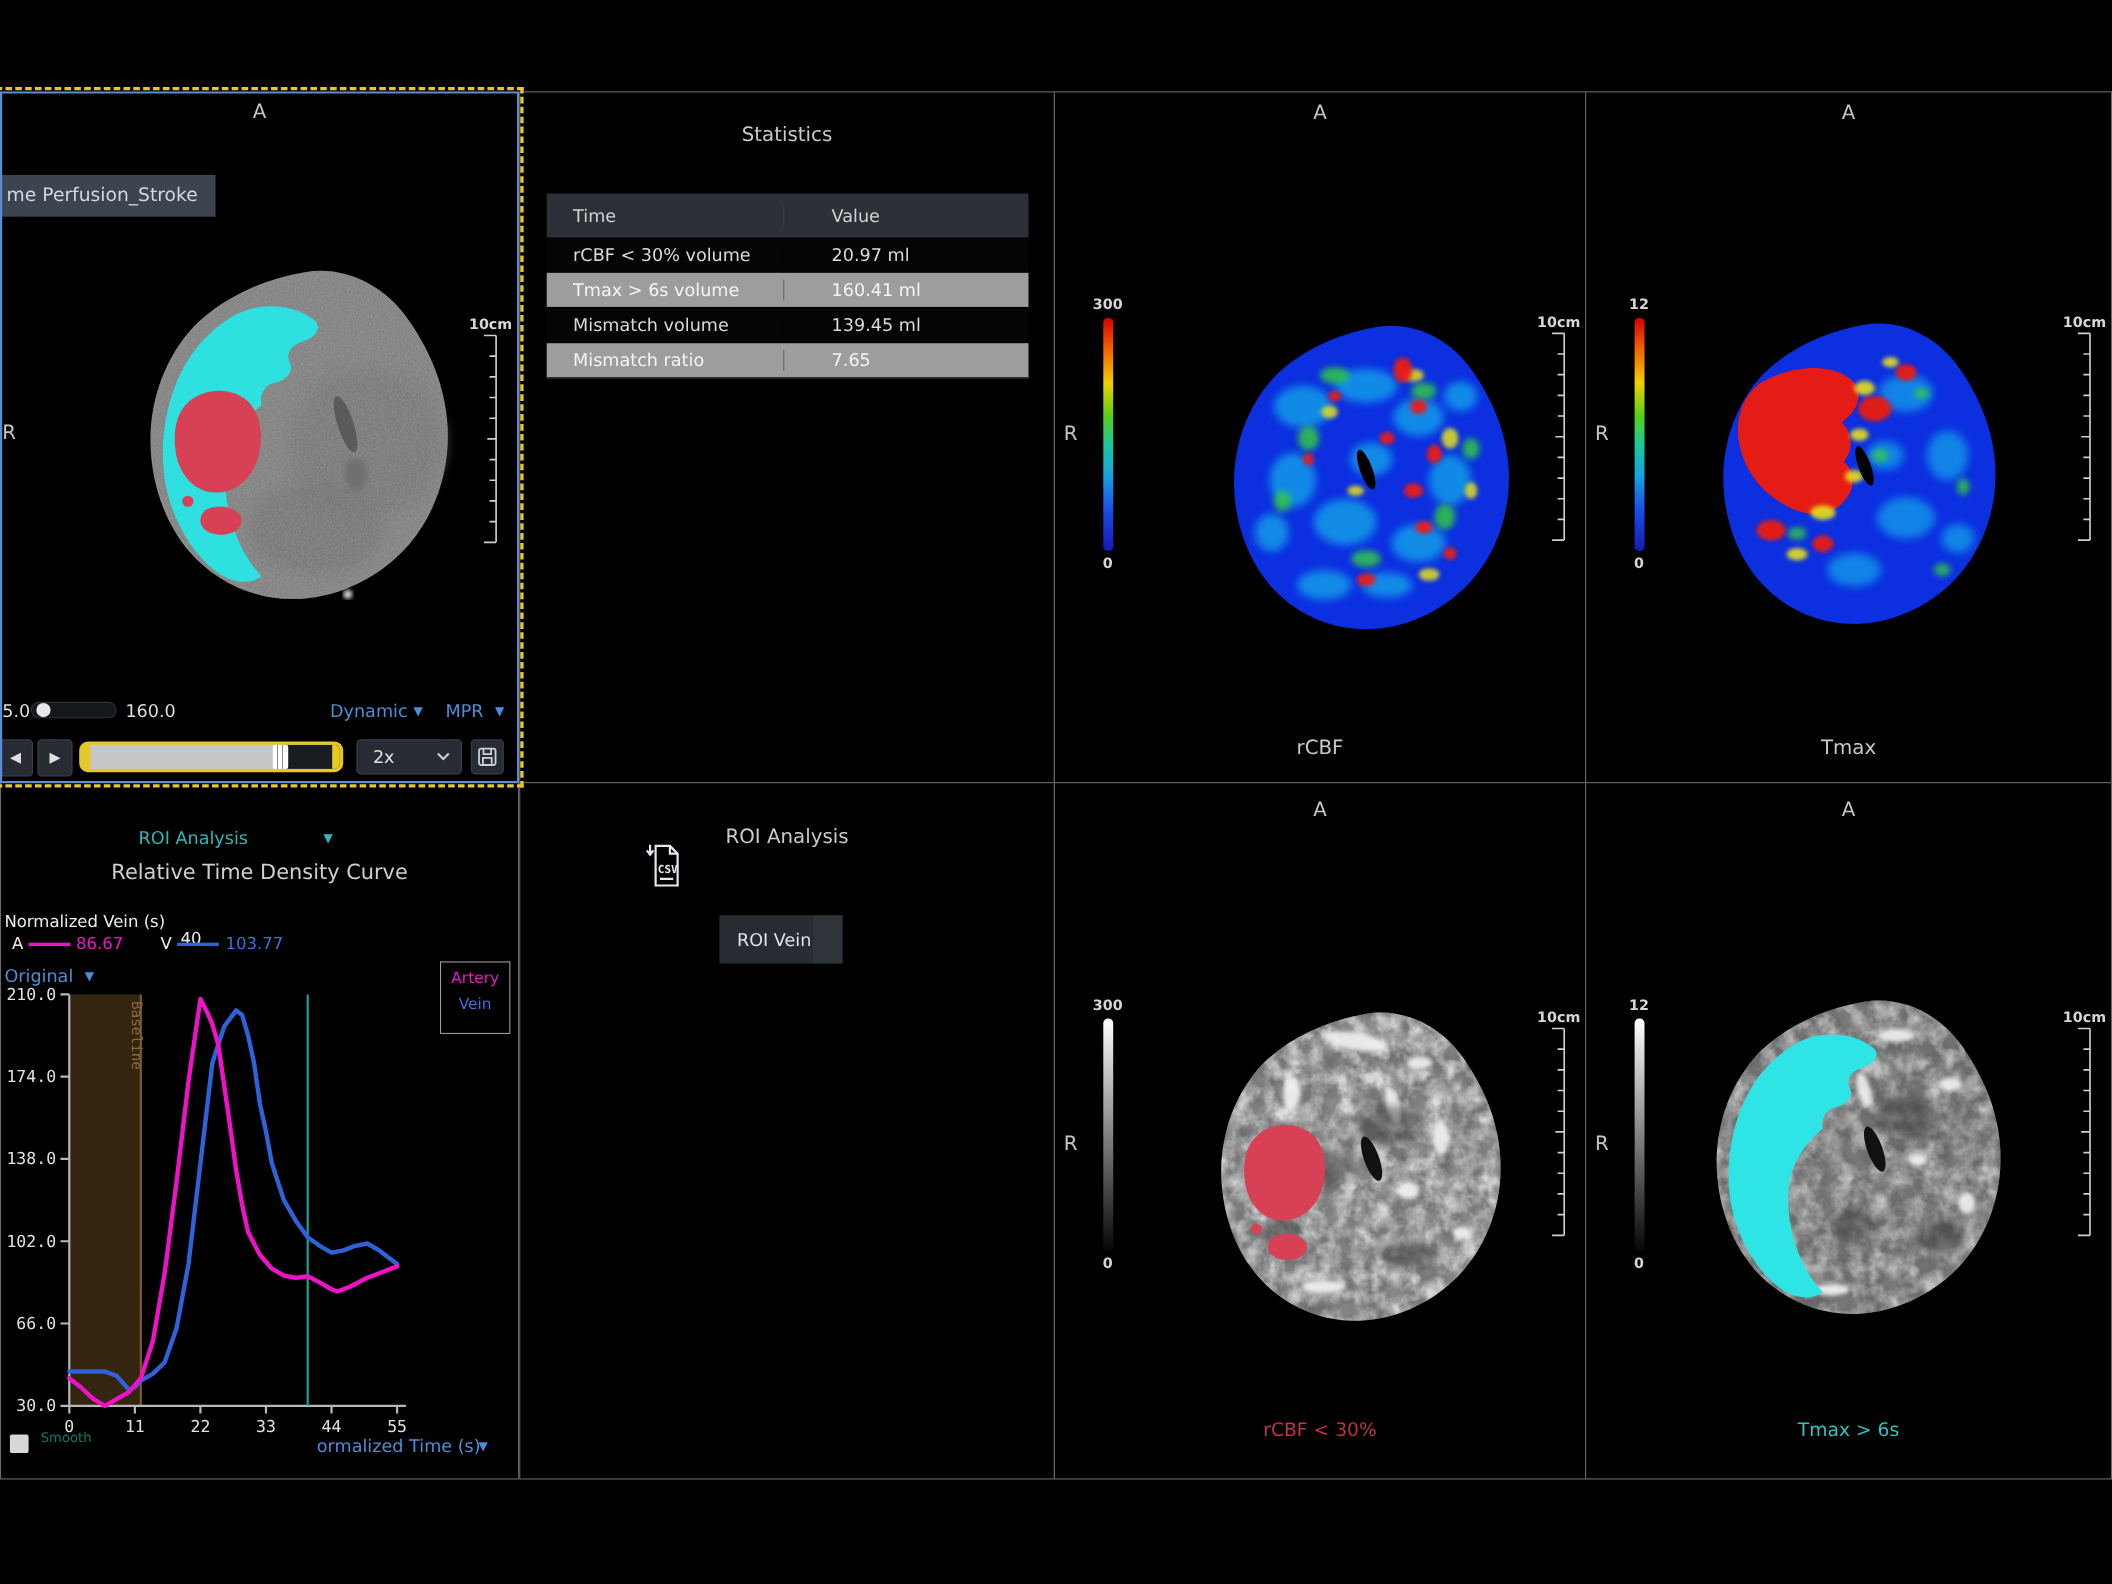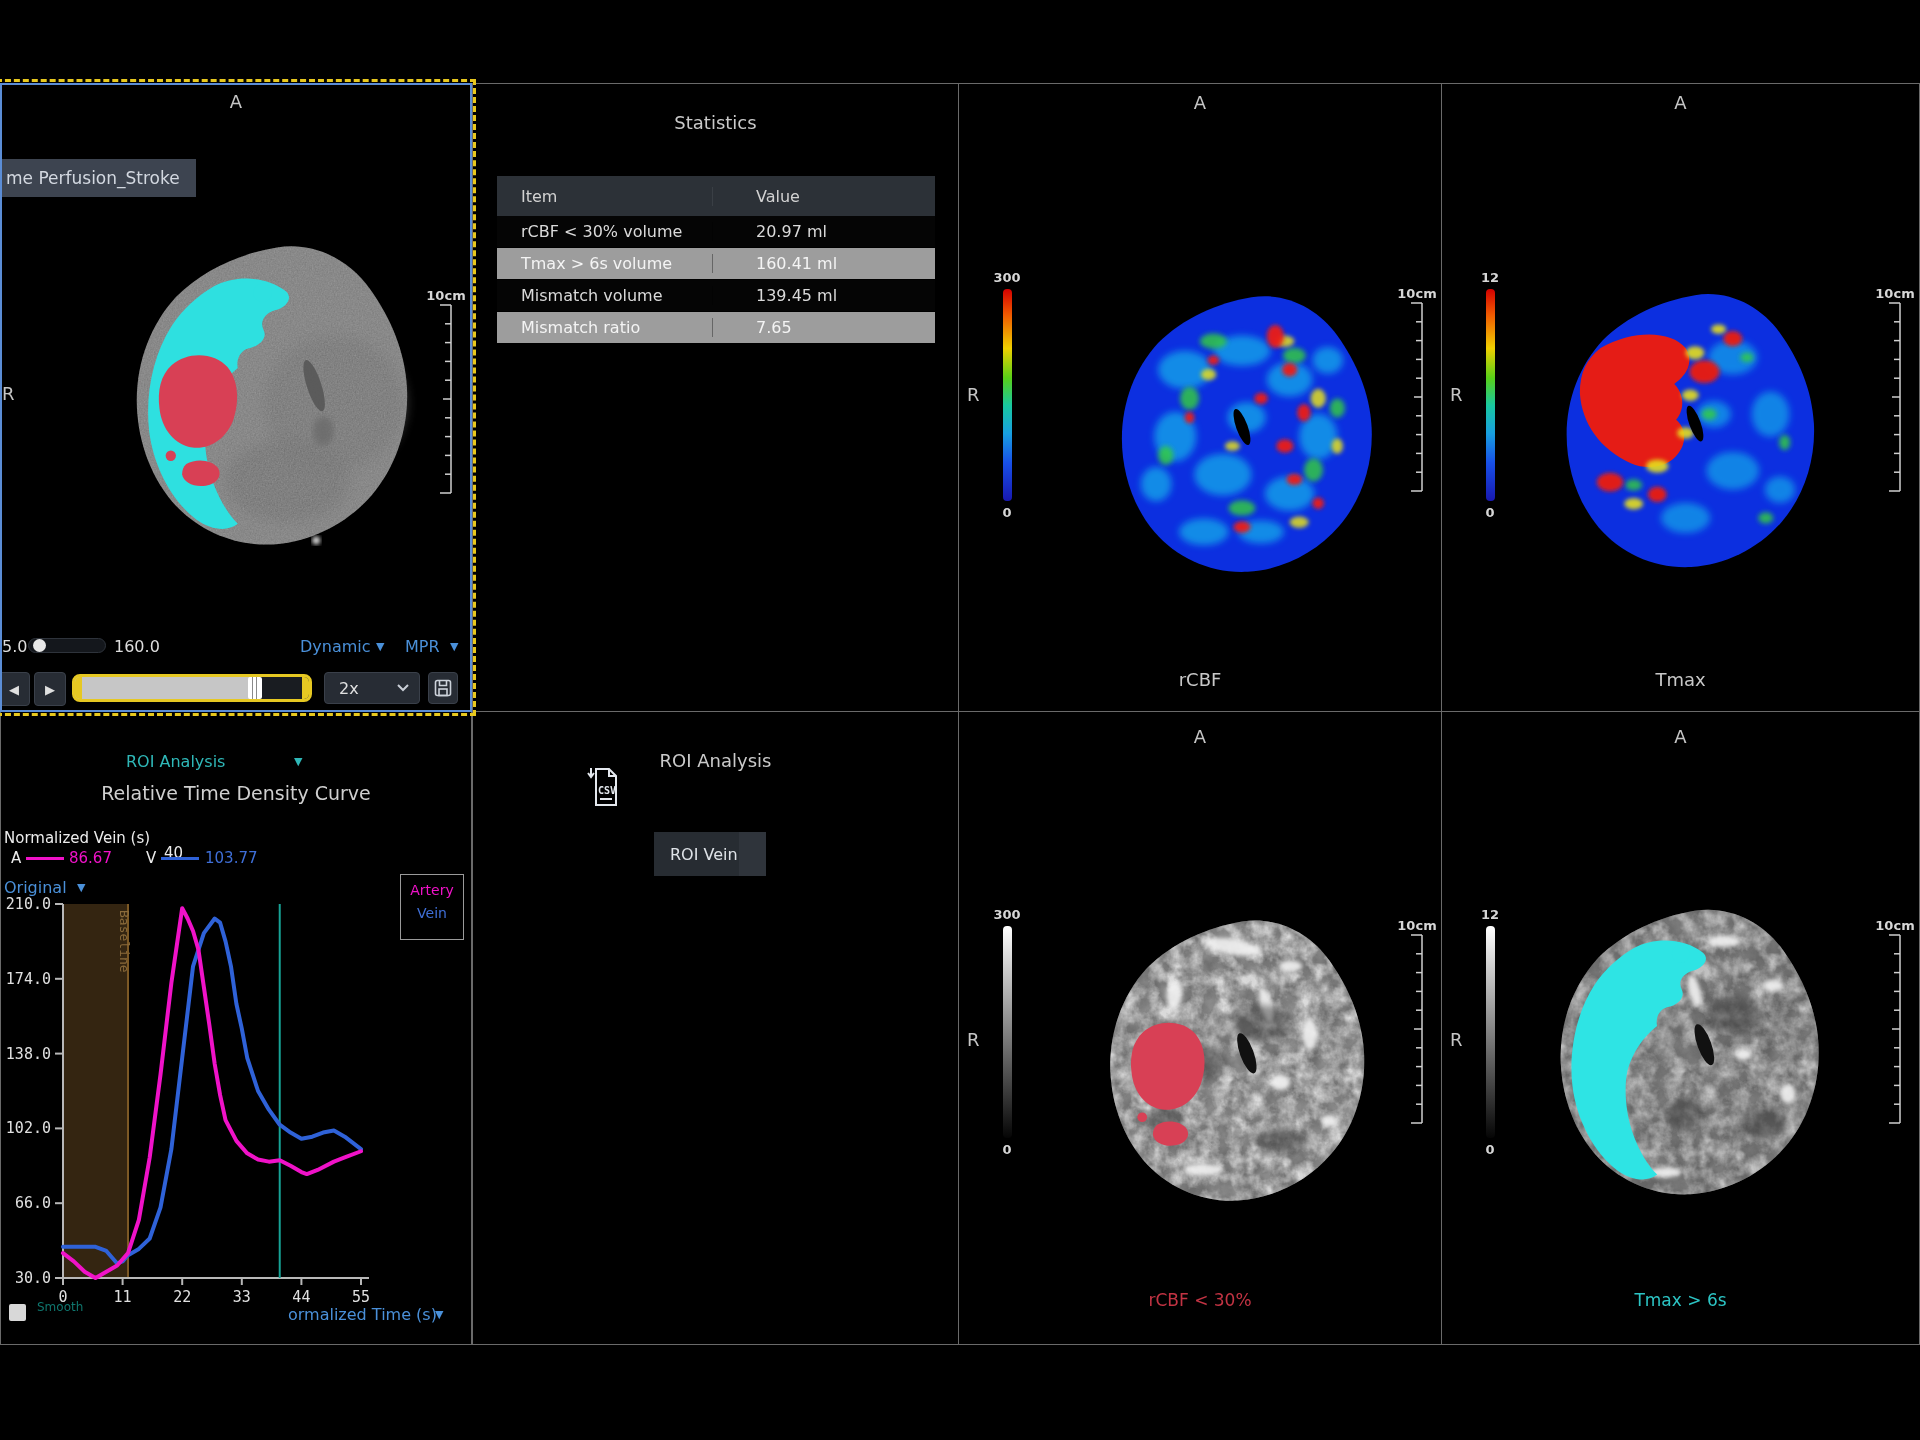--- a/index.html
+++ b/index.html
@@ -170,21 +170,21 @@
   </div>
 
   <div class="sel-blue"></div>
 </div>
 <div class="sel-yellow" style="position:absolute;left:-4px;top:79px;width:474px;height:631px;"></div>
 
 <div class="panel" style="left:472px;top:83px;width:487px;height:629px;">
   <div class="abs panel-title" style="top:28px;">Statistics</div>
   <div class="stat-table">
     <div class="stat-head">
-      <div class="cell-item">Item</div>
+      <div class="cell-item">Time</div>
       <div class="cell-value">Value</div>
     </div>
     <div>
         <div class="stat-row norm">
           <div class="cell-item">rCBF &lt; 30% volume</div>
           <div class="cell-value">20.97 ml</div>
         </div>
         <div class="stat-row hl">
           <div class="cell-item">Tmax &gt; 6s volume</div>
           <div class="cell-value">160.41 ml</div>

